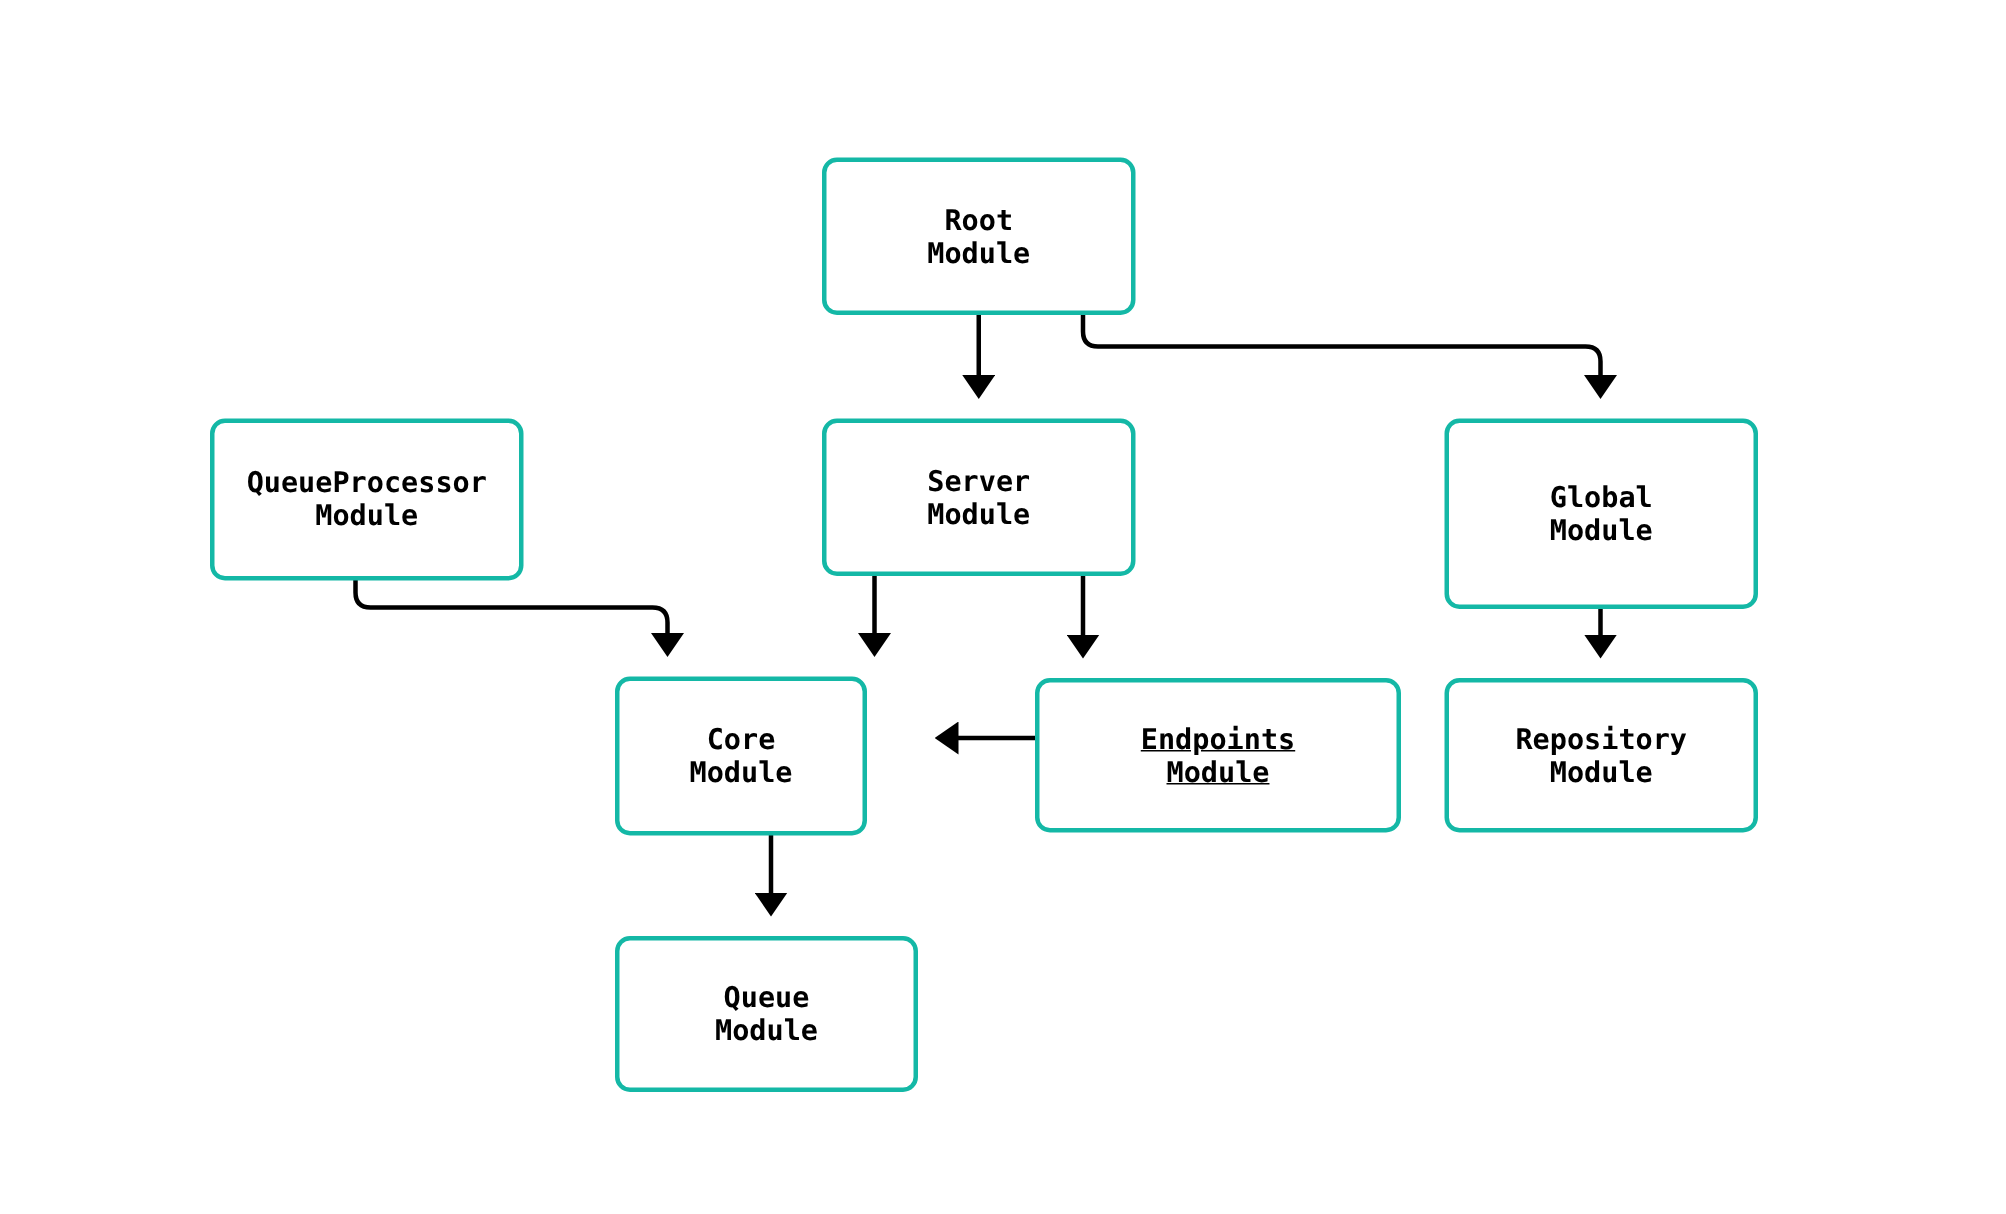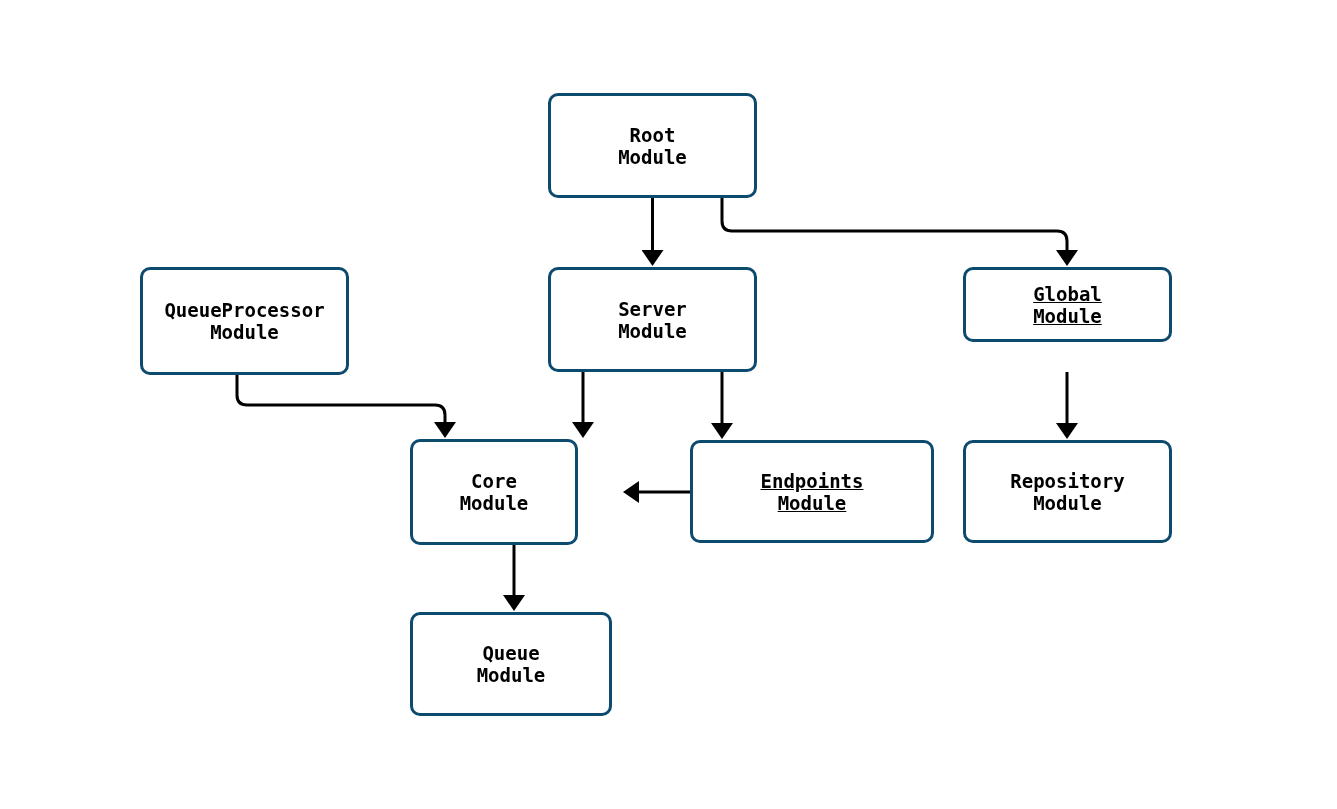--- a/index.html
+++ b/index.html
@@ -20,38 +20,39 @@
     left: 0;
     top: 0;
     width: 1337px;
     height: 809px;
     display: block;
   }
   .node {
     position: absolute;
     box-sizing: border-box;
     background: #ffffff;
-    border: 3px solid #0c4a6e;
+    border: 3px solid #14b8a6;
     border-radius: 10px;
     display: flex;
     align-items: center;
     justify-content: center;
     text-align: center;
+    margin-top: 12px;
   }
   .node .label {
     white-space: pre-line;
     font-weight: bold;
     font-size: 19px;
     line-height: 22px;
     color: #000000;
   }
   #node-root          { left: 548px; top:  93px; width: 209px; height: 105px; }
   #node-queueprocessor{ left: 140px; top: 267px; width: 209px; height: 108px; }
   #node-server        { left: 548px; top: 267px; width: 209px; height: 105px; }
-  #node-global        { left: 963px; top: 267px; width: 209px; height: 75px; text-decoration: underline; }
+  #node-global        { left: 963px; top: 267px; width: 209px; height: 127px; }
   #node-core          { left: 410px; top: 439px; width: 168px; height: 106px; }
   #node-endpoints     { left: 690px; top: 440px; width: 244px; height: 103px; text-decoration: underline; }
   #node-repository    { left: 963px; top: 440px; width: 209px; height: 103px; justify-content: center; }
   #node-queue         { left: 410px; top: 612px; width: 202px; height: 104px; }
 </style>
 </head>
 <body>
 
 <div class="canvas">
 

